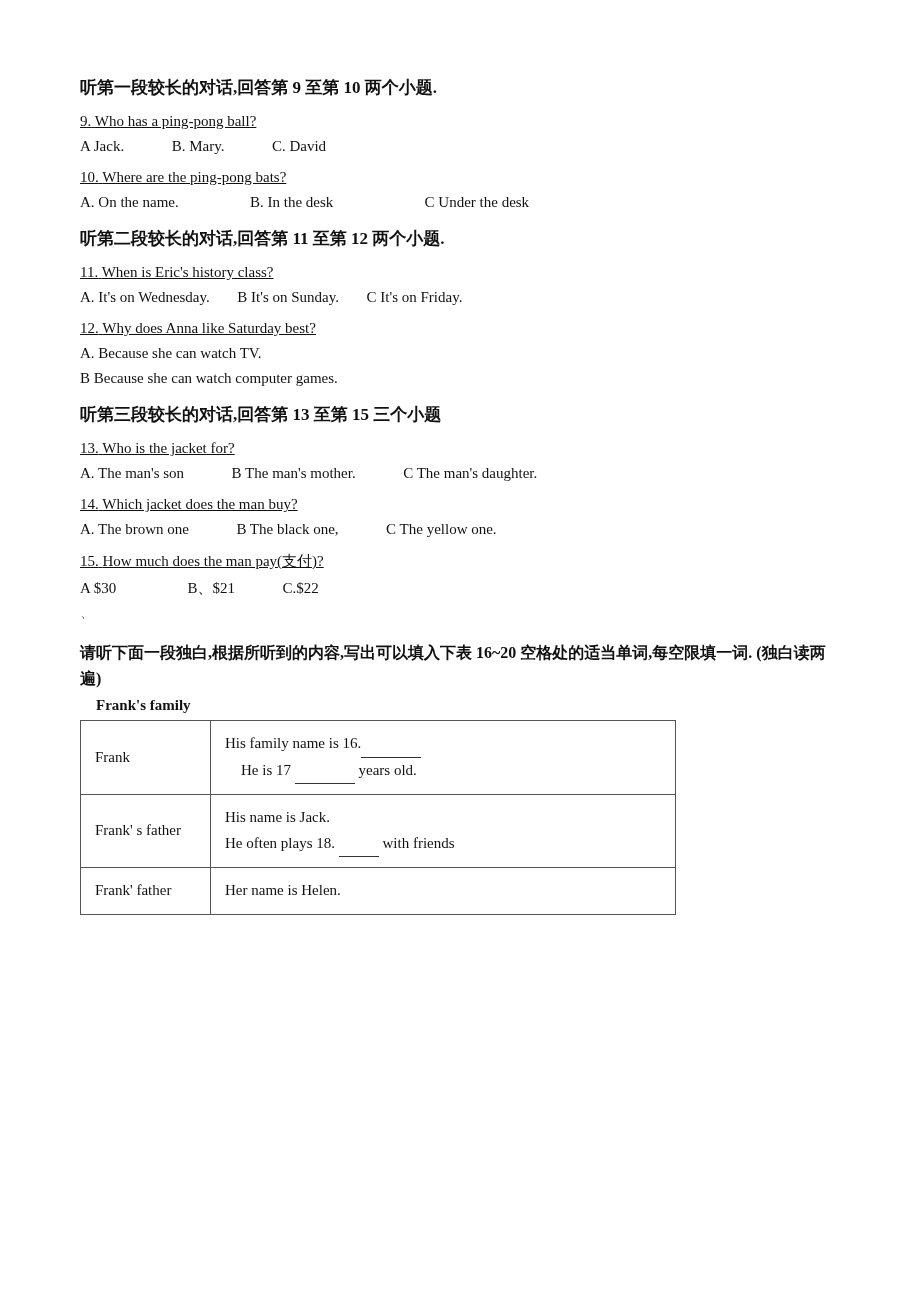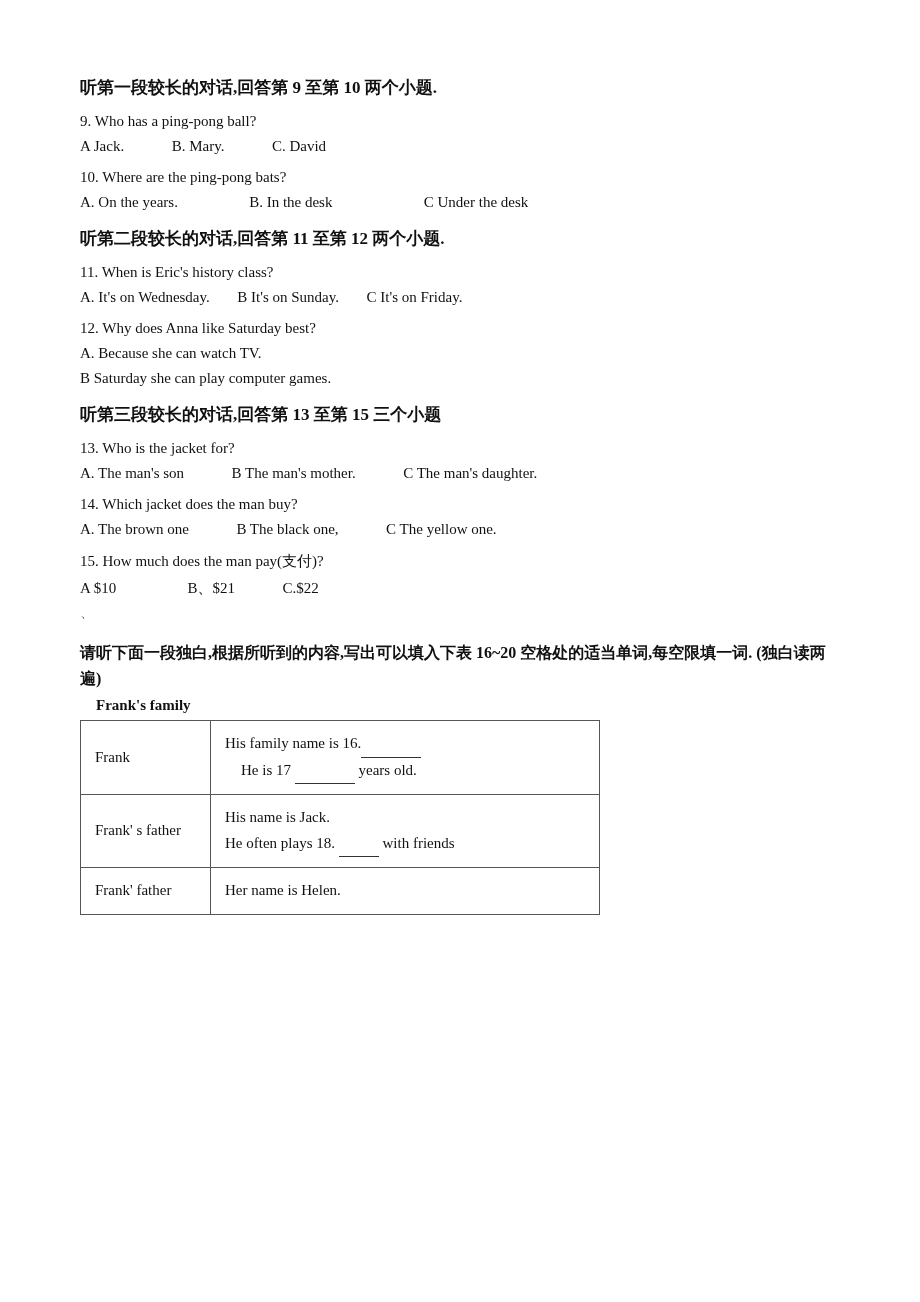--- a/index.html
+++ b/index.html
@@ -17,20 +17,21 @@
       min-height: 1302px;
     }
     .section-title {
       font-size: 17px;
       font-weight: bold;
       margin-bottom: 14px;
       margin-top: 16px;
     }
     .question {
       margin-bottom: 8px;
+      text-decoration: underline;
     }
     .options {
       margin-bottom: 14px;
     }
     .spacer {
       display: inline-block;
       width: 40px;
     }
     .spacer-sm {
       display: inline-block;
@@ -43,21 +44,21 @@
       margin-top: 18px;
     }
     .fill-title {
       font-size: 16px;
       font-weight: bold;
       margin-bottom: 6px;
       line-height: 1.6;
     }
     .frank-table {
       border-collapse: collapse;
-      width: 520px;
+      width: 596px;
       margin-top: 6px;
     }
     .frank-table td {
       border: 1px solid #555;
       padding: 10px 14px;
       vertical-align: middle;
       font-size: 15px;
       line-height: 1.7;
     }
     .frank-table td:first-child {
@@ -93,21 +94,21 @@
   <span>B. Mary.</span>
   <span class="spacer"></span>
   <span>C. David</span>
 </div>
 
 <div class="question">
   <span>10.</span>
   <span>Where are the ping-pong bats?</span>
 </div>
 <div class="options">
-  <span>A. On the years.</span>
+  <span>A. On the name.</span>
   <span class="spacer"></span>
   <span class="spacer-sm"></span>
   <span>B. In the desk</span>
   <span class="spacer"></span>
   <span class="spacer"></span>
   <span>C Under the desk</span>
 </div>
 
 <div class="section-title">听第二段较长的对话,回答第 11 至第 12 两个小题.</div>
 
@@ -122,21 +123,21 @@
   <span class="spacer-sm"></span>
   <span>C It's on Friday.</span>
 </div>
 
 <div class="question">
   <span>12.</span>
   <span>Why does Anna like Saturday best?</span>
 </div>
 <div class="options">
   <div class="paragraph-block">A. Because she can watch TV.</div>
-  <div class="paragraph-block">B Saturday she can play computer games.</div>
+  <div class="paragraph-block">B Because she can watch computer games.</div>
 </div>
 
 <div class="section-title">听第三段较长的对话,回答第 13 至第 15 三个小题</div>
 
 <div class="question">
   <span>13.</span>
   <span>Who is the jacket for?</span>
 </div>
 <div class="options">
   <span>A. The man's son</span>
@@ -156,21 +157,21 @@
   <span>B The black one,</span>
   <span class="spacer"></span>
   <span>C The yellow one.</span>
 </div>
 
 <div class="question">
   <span>15.</span>
   <span>How much does the man pay(支付)?</span>
 </div>
 <div class="options" style="margin-bottom:6px;">
-  <span>A $10</span>
+  <span>A $30</span>
   <span class="spacer"></span>
   <span class="spacer-sm"></span>
   <span>B、$21</span>
   <span class="spacer"></span>
   <span>C.$22</span>
 </div>
 <div style="margin-bottom:4px; font-size:14px; color:#555;">、</div>
 
 <div class="table-section">
   <div class="fill-title">请听下面一段独白,根据所听到的内容,写出可以填入下表 16~20 空格处的适当单词,每空限填一词. (独白读两遍)</div>

